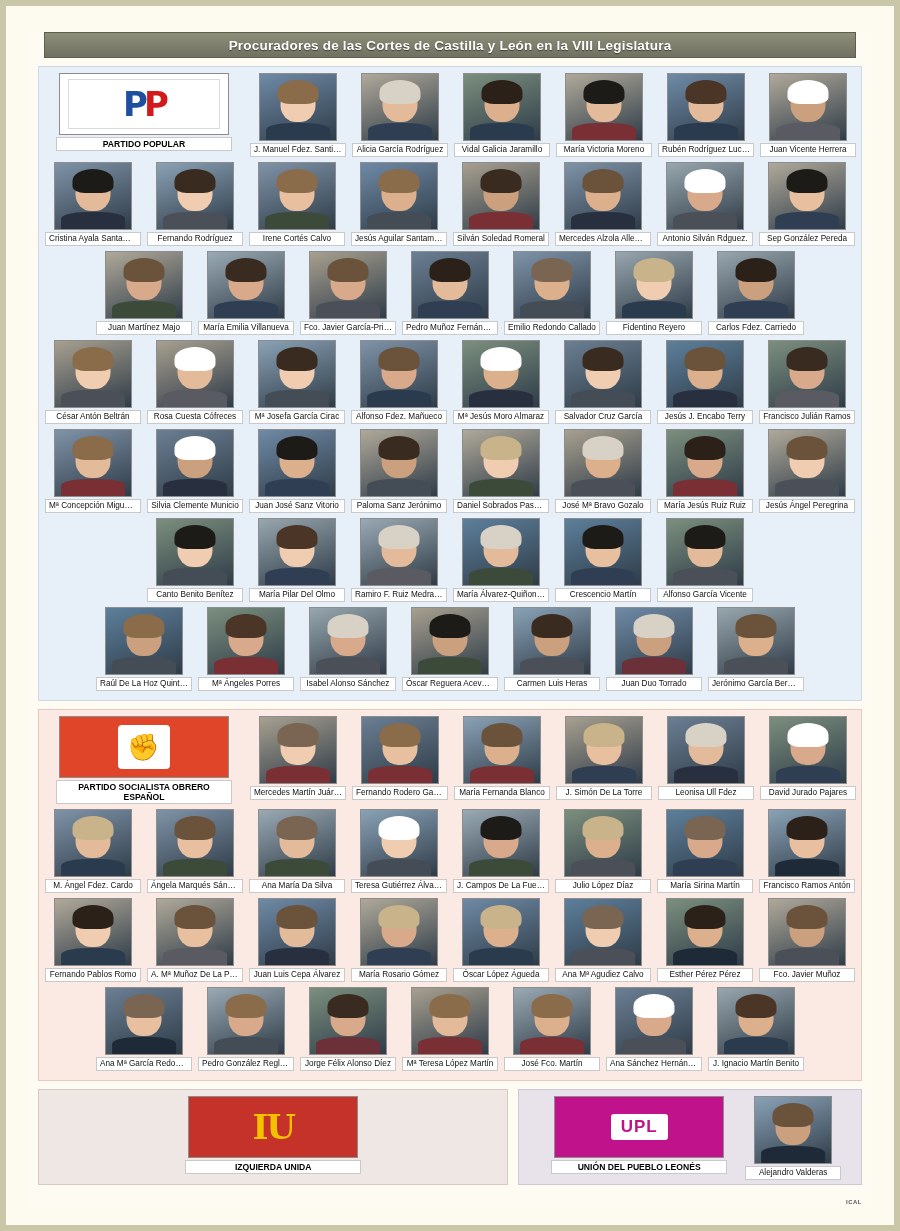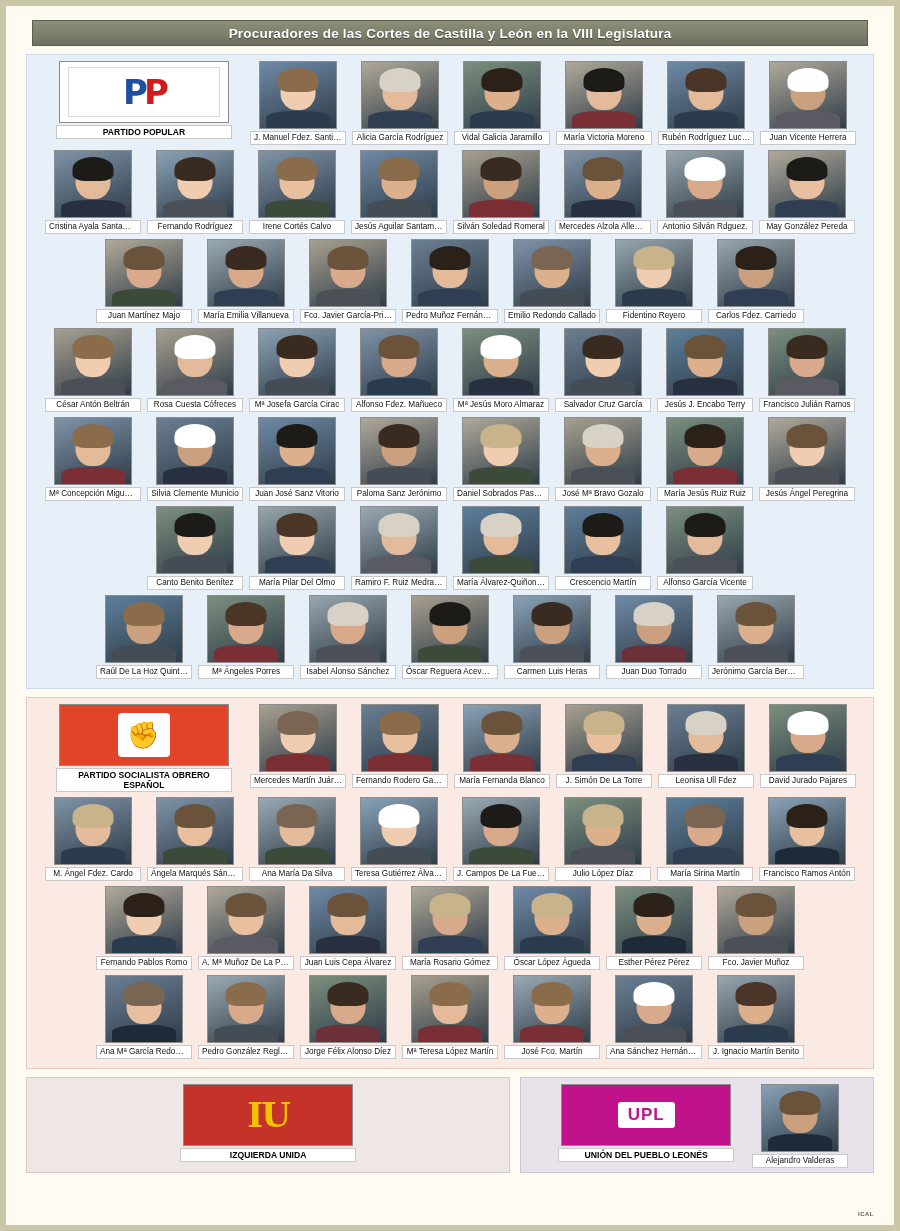--- a/index.html
+++ b/index.html
@@ -8,21 +8,21 @@
     background:#f7f4e8;
     font-family:"Liberation Sans", sans-serif;
     overflow:hidden;
   }
   #page{
     position:relative;
     width:900px;height:1231px;
     background:#fdfbf0;
     border:6px solid #c9c7a8;
     box-sizing:border-box;
-    padding:10px;
+    padding:22px;
   }
   .inner{
     position:relative;
     width:100%;height:100%;
     background:#fdfbf2;
     box-sizing:border-box;
     padding:0 10px;
   }
   
   .title-bar{
@@ -324,21 +324,21 @@
           </div>
           <div class="cell">
             <div class="photo">
               <div class="face">
                 <div class="bg" style="background:linear-gradient(160deg,#b0a99a,#2f3c48)"></div>
                 <div class="body" style="background:#2f3e52"></div>
                 <div class="head" style="background:#e8c0a0"></div>
                 <div class="hair" style="background:#1d1b18"></div>
               </div>
             </div>
-            <div class="name" title="Mar González Pereda">May González Pereda</div>
+            <div class="name" title="Mar González Pereda">Sep González Pereda</div>
           </div>
         </div>
         <div class="row">
           <div class="cell">
             <div class="photo">
               <div class="face">
                 <div class="bg" style="background:linear-gradient(160deg,#b0a99a,#2f3c48)"></div>
                 <div class="body" style="background:#3c4a3a"></div>
                 <div class="head" style="background:#d8a98a"></div>
                 <div class="hair" style="background:#6b523a"></div>
@@ -956,20 +956,31 @@
           <div class="cell">
             <div class="photo">
               <div class="face">
                 <div class="bg" style="background:linear-gradient(160deg,#6f8aa6,#2f3c48)"></div>
                 <div class="body" style="background:#2b3b4e"></div>
                 <div class="head" style="background:#dcb08c"></div>
                 <div class="hair" style="background:#c8b38a"></div>
               </div>
             </div>
             <div class="name" title="Óscar López Águeda">Óscar López Águeda</div>
+          </div>
+          <div class="cell">
+            <div class="photo">
+              <div class="face">
+                <div class="bg" style="background:linear-gradient(160deg,#5d7f9b,#2f3c48)"></div>
+                <div class="body" style="background:#4b4f58"></div>
+                <div class="head" style="background:#f0cdb0"></div>
+                <div class="hair" style="background:#7a6452"></div>
+              </div>
+            </div>
+            <div class="name" title="Ana Mª Agudiez Calvo">Ana Mª Agudiez Calvo</div>
           </div>
           <div class="cell">
             <div class="photo">
               <div class="face">
                 <div class="bg" style="background:linear-gradient(160deg,#7b8f7e,#2f3c48)"></div>
                 <div class="body" style="background:#1f2a38"></div>
                 <div class="head" style="background:#dcb08c"></div>
                 <div class="hair" style="background:#2b2119"></div>
               </div>
             </div>

